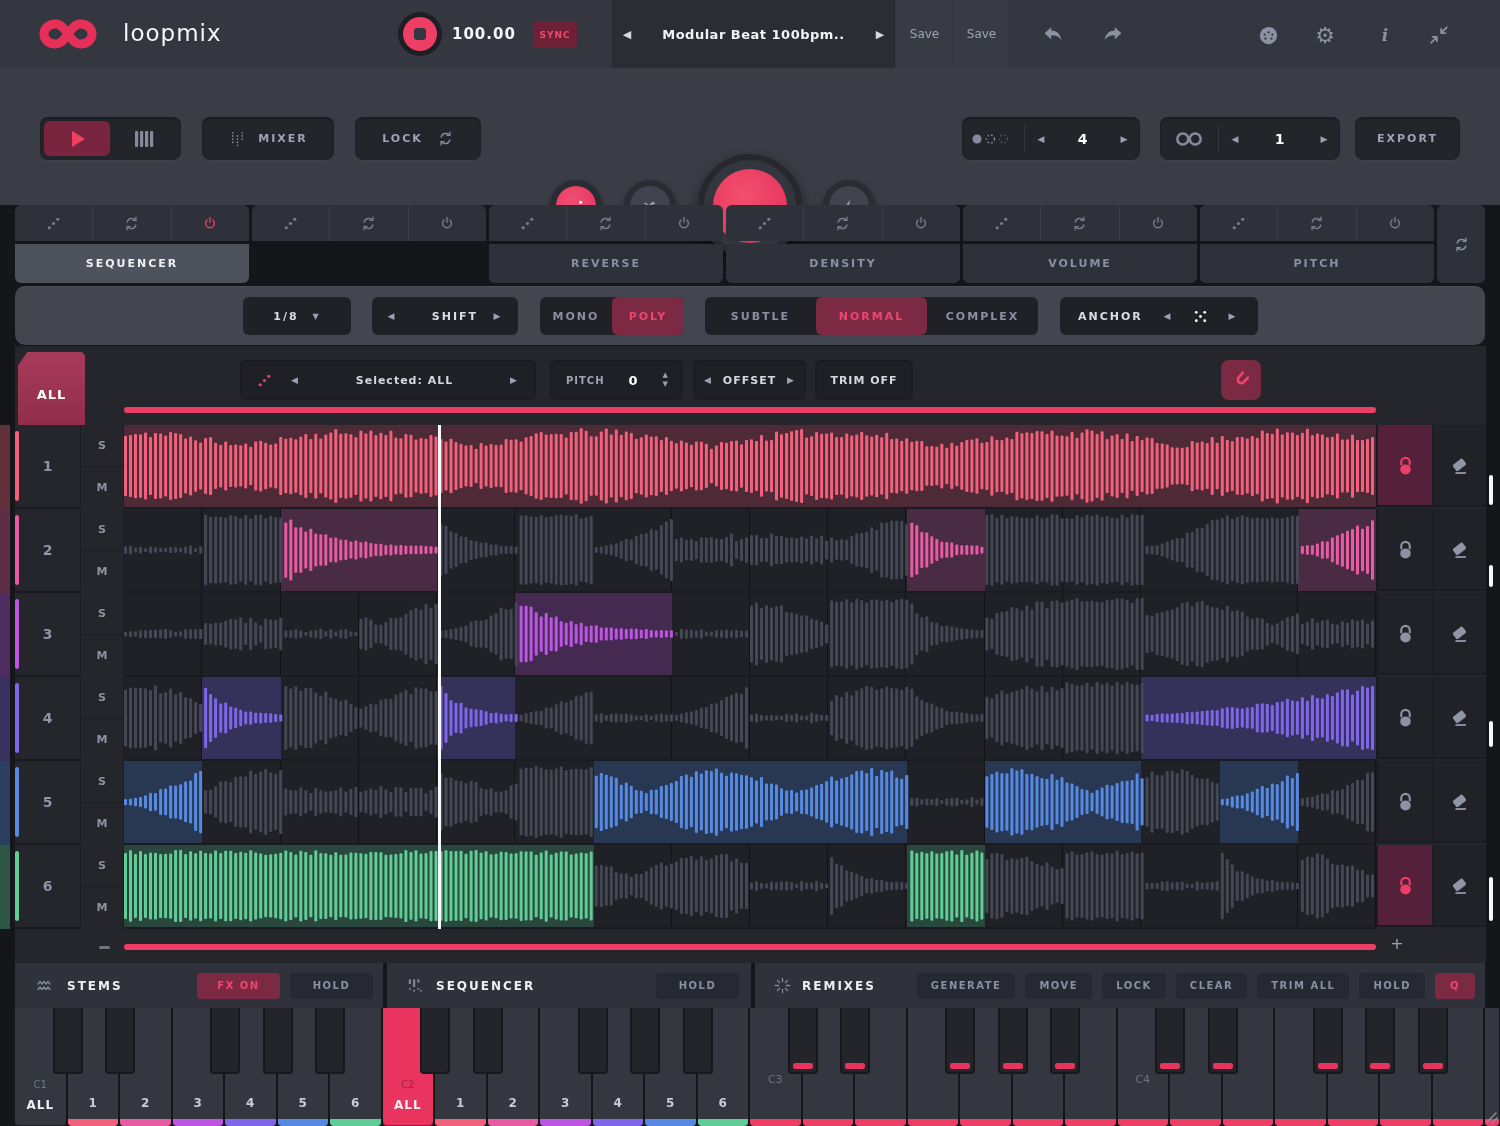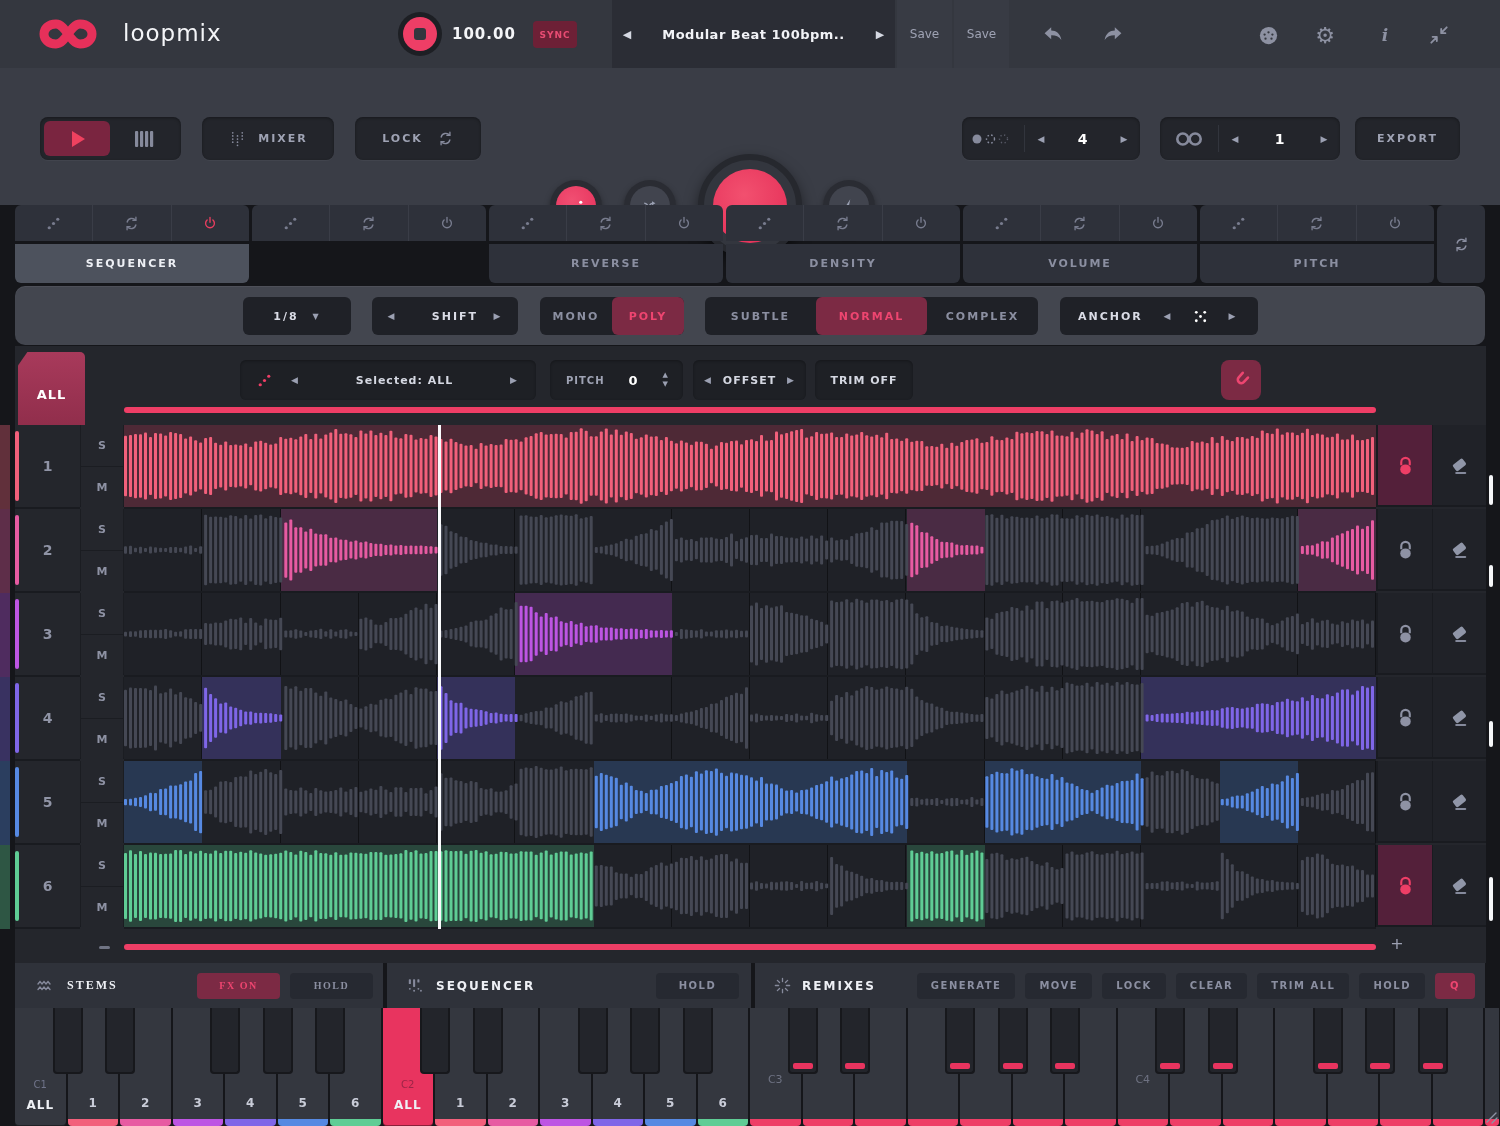--- a/index.html
+++ b/index.html
@@ -2234,21 +2234,21 @@
         </div>
       </div>
     </div>
   <div class="abs" id="playhead"></div>
 
   <div class="abs" style="left:84px;top:600px;width:11px;height:3px;background:#707484;border-radius:2px;cursor:pointer;"></div>
   <div class="abs loopbar" style="left:109px;top:598px;width:1252px;"></div>
   <div class="abs" style="left:1372px;top:588px;width:20px;height:20px;color:#9ca0b2;font-size:16px;text-align:center;line-height:20px;cursor:pointer;">+</div>
 </div>
 
-<div class="panel" style="left:15px;width:368px;font-family:Liberation Serif, serif;">
+<div class="panel" style="left:15px;width:368px;">
   <span class="ic" style="padding-left:20px;">
       <svg width="20" height="18" viewBox="0 0 20 18">
         <g fill="none" stroke="currentColor" stroke-width="1.4" stroke-linecap="round">
           <path d="M3 7l2-2.5L7 7l2-2.5L11 7l2-2.5L15 7"></path>
           <path d="M3 12.5L5 10l2 2.5L9 10l2 2.5L13 10l2 2.5"></path>
         </g>
       </svg>
     </span>
   <span class="title" style="padding-left:12px;flex:1;">STEMS</span>
   <span class="sm-btn pink" style="width:55px;margin-right:10px;">FX ON</span>

